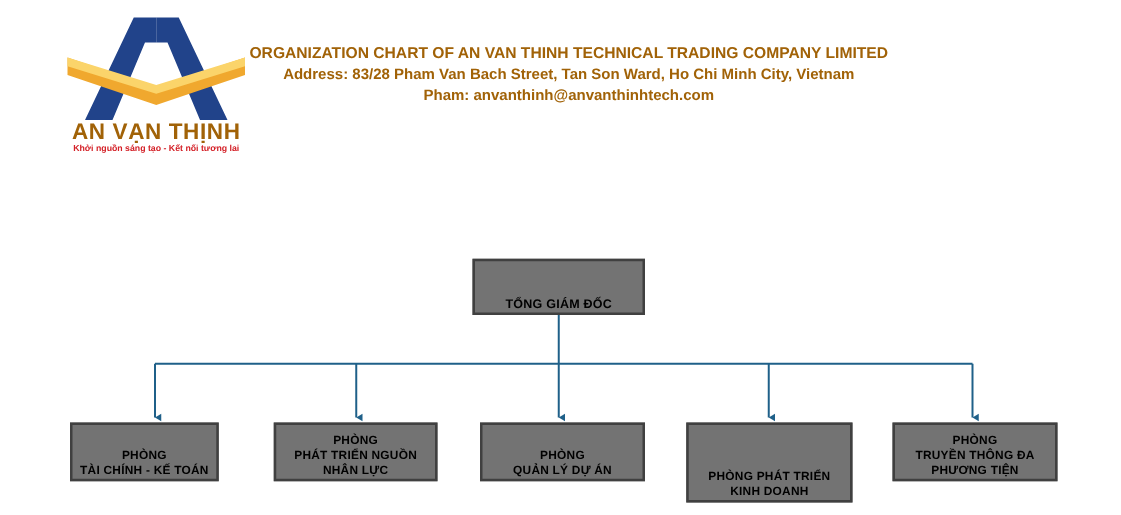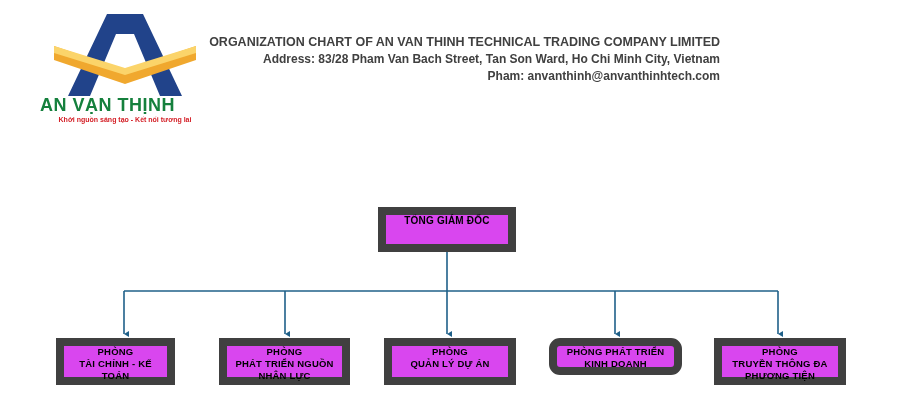--- a/index.html
+++ b/index.html
@@ -13,60 +13,61 @@
   
   .header{
     position:absolute;left:0;top:0;width:897px;height:140px;
   }
   .logo{
     position:absolute;left:40px;top:8px;width:170px;height:122px;
   }
   .logo svg{display:block;}
   .logo-name{
     position:absolute;left:0;top:88px;width:170px;
+    text-align:center;
     font-size:18px;font-weight:bold;letter-spacing:0.5px;
-    color:#15803d;
+    color:#a16207;
     line-height:1;
   }
   .logo-tagline{
     position:absolute;left:0;top:108px;width:170px;
     text-align:center;
     font-size:7px;font-weight:bold;
     color:#d42027;
     line-height:1;
     white-space:nowrap;
   }
   .org-title-block{
     position:absolute;left:190px;top:34px;width:530px;
-    text-align:right;
-    color:#404040;
+    text-align:center;
+    color:#a16207;
   }
   .org-title{
     font-size:12.5px;font-weight:bold;line-height:17px;
     white-space:nowrap;
   }
   .org-sub{
     font-size:12px;font-weight:bold;line-height:17px;
     white-space:nowrap;
   }
   
   .chart{
     position:absolute;left:0;top:0;width:897px;height:412px;
   }
   .connectors{
     position:absolute;left:0;top:0;width:897px;height:412px;
     pointer-events:none;
   }
   .node{
     position:absolute;
-    background:#d946ef;
-    border:8px solid #404040;
+    background:#737373;
+    border:2px solid #404040;
     box-sizing:border-box;
     display:flex;
-    align-items:flex-start;
+    align-items:flex-end;
     justify-content:center;
     text-align:center;
     color:#000000;
     font-size:9.5px;
     font-weight:bold;
     line-height:12px;
     letter-spacing:0.2px;
   }
   .node-root{
     left:378px;top:207px;width:138px;height:45px;
@@ -135,21 +136,21 @@
     <span class="node-label">PHÒNG
 PHÁT TRIỂN NGUỒN
 NHÂN LỰC</span>
   </div>
 
   <div class="node" style="left:384px;top:338px;width:132px;height:47px;">
     <span class="node-label">PHÒNG
 QUẢN LÝ DỰ ÁN</span>
   </div>
 
-  <div class="node" style="left:549px;top:338px;width:133px;height:37px;border-radius:11px;">
+  <div class="node" style="left:549px;top:338px;width:133px;height:64px;">
     <span class="node-label">PHÒNG PHÁT TRIỂN
 KINH DOANH</span>
   </div>
 
   <div class="node" style="left:714px;top:338px;width:132px;height:47px;">
     <span class="node-label">PHÒNG
 TRUYỀN THÔNG ĐA
 PHƯƠNG TIỆN</span>
   </div>
 

